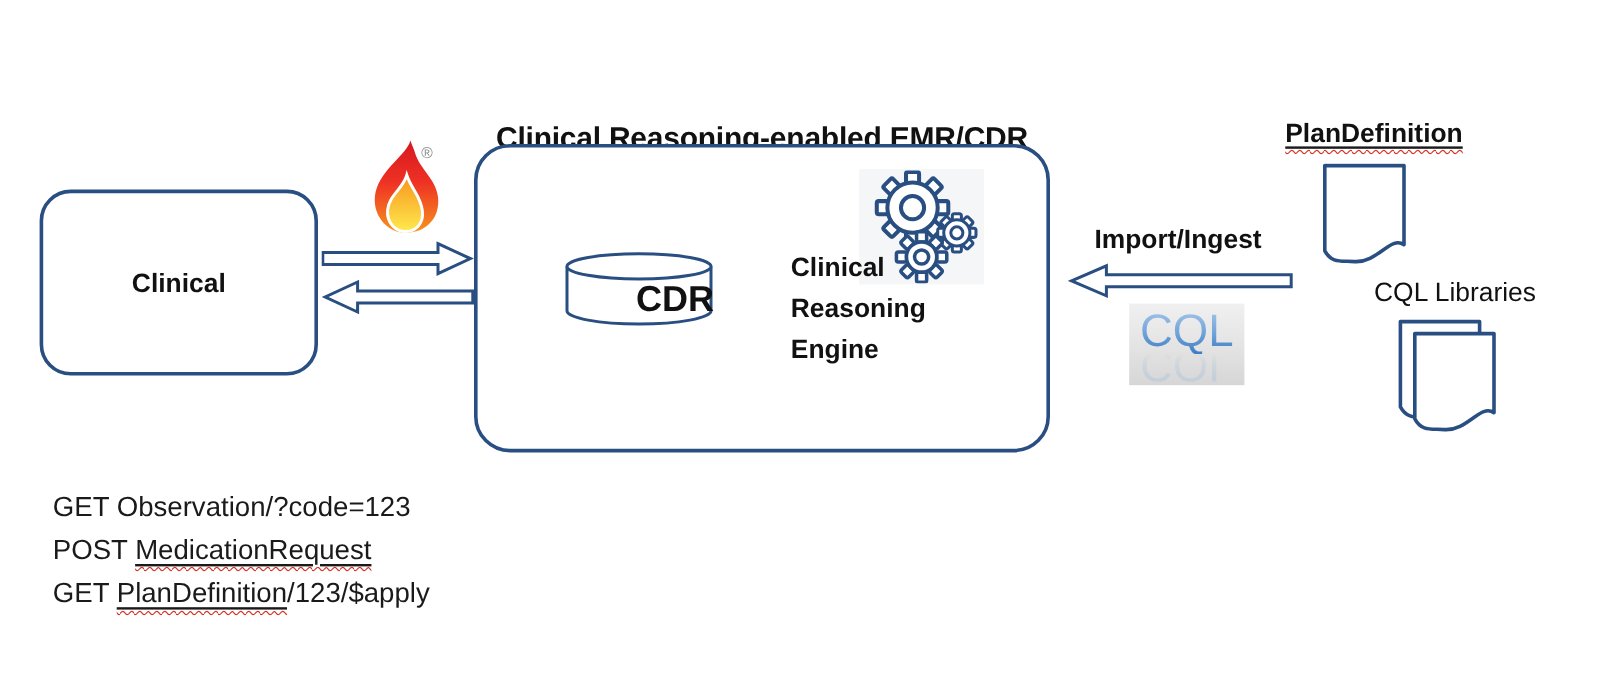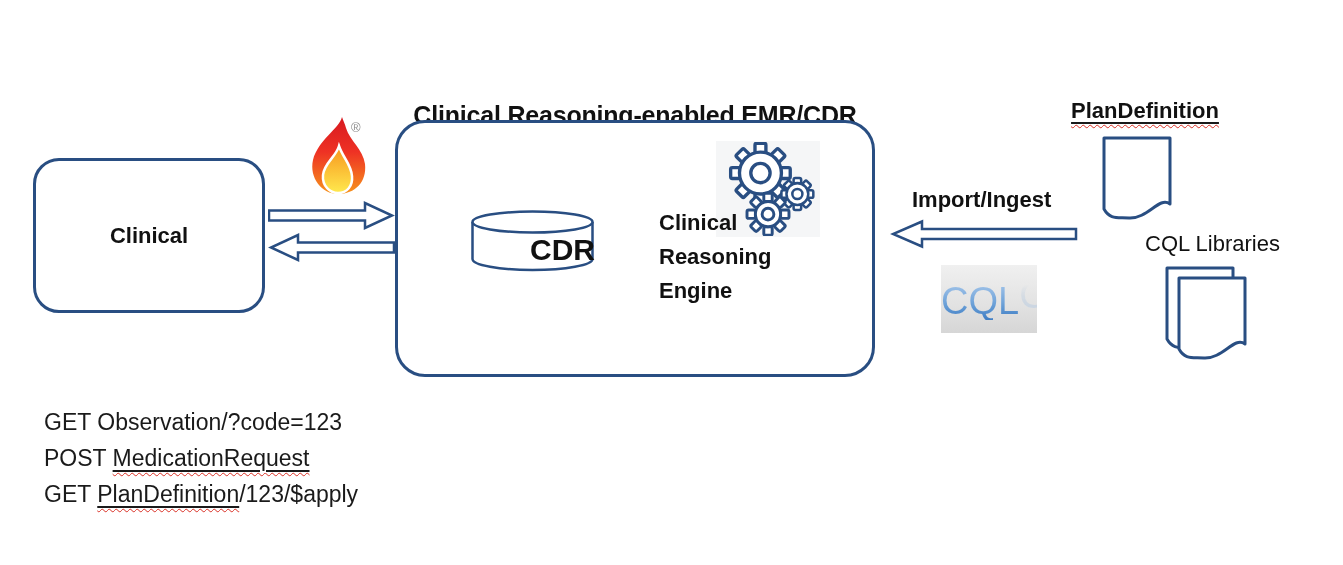--- a/index.html
+++ b/index.html
@@ -37,23 +37,23 @@
   .flame-wrap{left:306px;top:116px;width:66px;height:82px;}
   .regmark{left:351px;top:120px;font-size:13px;color:#8c8c8c;}
 
   
   .import-label{left:912px;top:187px;font-weight:bold;font-size:22px;}
   .plandef-heading{left:1040px;top:98px;width:210px;text-align:center;
     font-weight:bold;font-size:22px;}
   .cql-lib-heading{left:1120px;top:231px;width:185px;text-align:center;
     font-weight:normal;font-size:22px;}
 
-  .cql-logo{left:941px;top:265px;width:96px;height:68px;
+  .cql-logo{left:941px;top:253px;width:96px;height:68px;
     background:linear-gradient(180deg,#f0f0f0 0%,#e3e3e3 55%,#d6d6d6 100%);
-    display:flex;flex-direction:row;align-items:center;overflow:hidden;}
+    display:flex;flex-direction:column;align-items:center;overflow:hidden;}
   .cql-text{font-size:38px;line-height:38px;font-weight:500;margin-top:4px;
     background:linear-gradient(180deg,#a6c6ea 0%,#6fa3d9 55%,#3e7dc4 100%);
     -webkit-background-clip:text;background-clip:text;color:transparent;}
   .cql-reflection{font-size:38px;line-height:38px;font-weight:500;margin-top:-10px;
     transform:scaleY(-1);opacity:.35;
     background:linear-gradient(180deg,#a6c6ea 0%,#3e7dc4 100%);
     -webkit-background-clip:text;background-clip:text;color:transparent;
     -webkit-mask-image:linear-gradient(180deg,rgba(0,0,0,.9) 10%,transparent 75%);
             mask-image:linear-gradient(180deg,rgba(0,0,0,.9) 10%,transparent 75%);}
 

